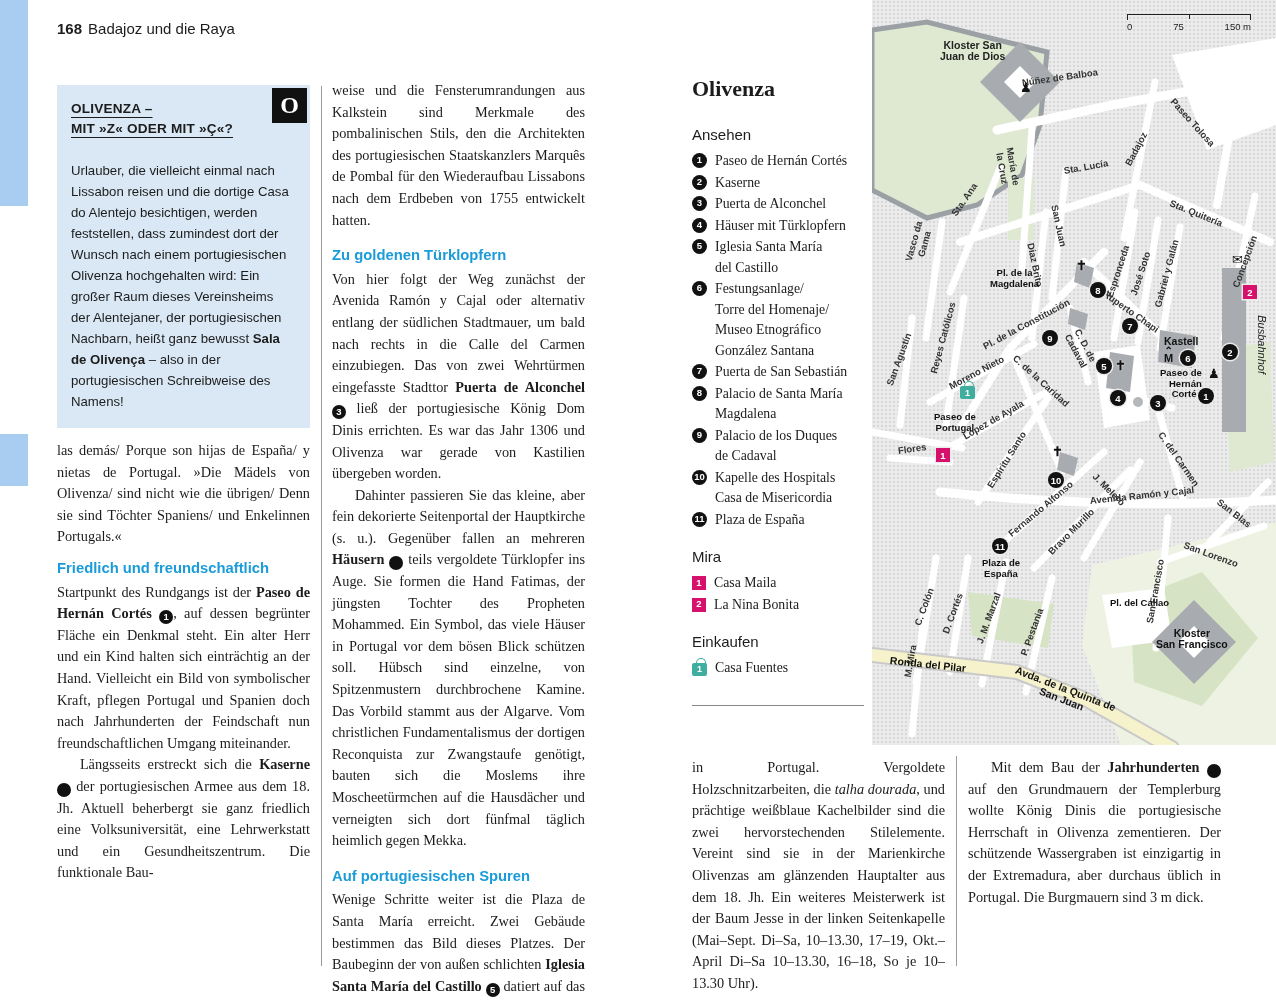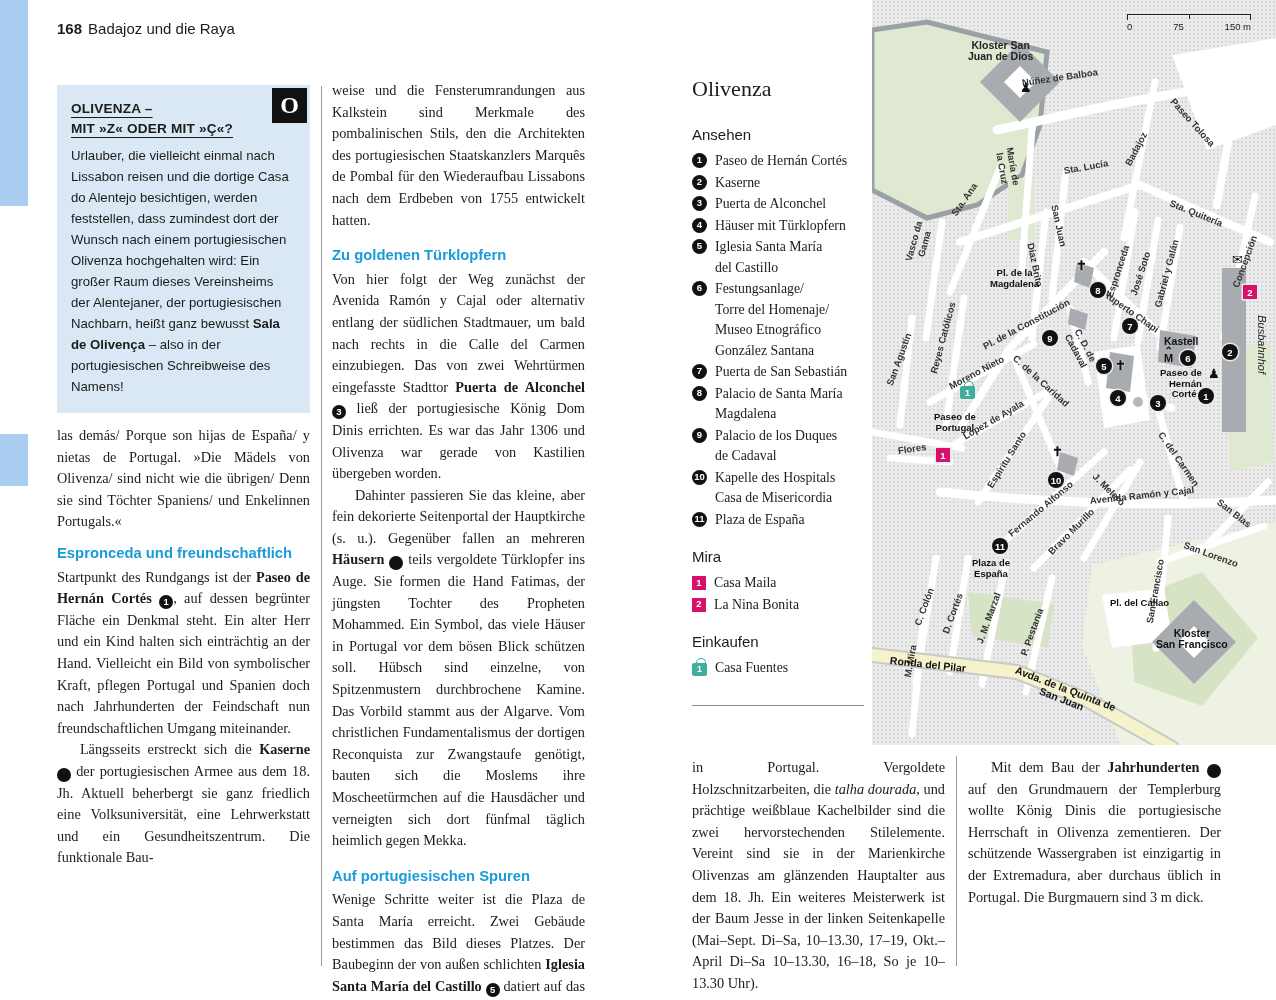--- a/index.html
+++ b/index.html
@@ -22,37 +22,37 @@
   .vrule.r1 { left:321px; top:86px; height:880px; }
   .vrule.r2 { left:956px; top:756px; height:210px; }
 
   .infobox { background:#d9e8f4; padding:14px 14px 16px 14px; position:relative;
     font-family:"Liberation Sans", sans-serif; font-size:13.2px; line-height:21px;
     text-align:left; margin-bottom:12px; }
   .infobox .tab { position:absolute; top:3px; right:3px; width:35px; height:35px;
     background:#111; color:#fff; font-family:"Liberation Serif", serif; font-weight:bold;
     font-size:24px; display:flex; align-items:center; justify-content:center; }
   .infobox h3 { font-size:13.6px; line-height:20px; font-weight:bold; letter-spacing:.2px;
-    text-decoration:underline; text-underline-offset:4px; margin-bottom:6px; max-width:200px;
+    text-decoration:underline; text-underline-offset:4px; margin-bottom:21px; max-width:200px;
     white-space:pre-line; }
   .serif-p { margin:0; }
   .indent { text-indent:1.6em; }
   .sect-head { border-top:1px solid #8a8a8a; border-bottom:1px solid #8a8a8a;
     padding:4px 0 6px 0; margin:14px 0 14px 0; font-size:20px; font-weight:bold; text-align:left; }
   .bluehead { font-family:"Liberation Sans", sans-serif; font-weight:bold; color:#1b9cd8;
     font-size:14.8px; margin:10px 0 2px 0; text-align:left; }
   .col2 .bluehead { margin-top:14px; }
 
   .nbadge { display:inline-flex; width:14px; height:14px; background:#111; color:#fff;
     border-radius:50%; font-family:"Liberation Sans", sans-serif; font-size:9.5px; font-weight:bold;
     align-items:center; justify-content:center; vertical-align:-2px; }
 
   
   .col3 { position:absolute; left:692px; top:76px; width:172px; text-align:left; }
-  .col3 h1 { font-size:22px; font-weight:normal; margin-bottom:24px; }
+  .col3 h1 { font-size:22px; font-weight:bold; margin-bottom:24px; }
   .col3 h2 { font-family:"Liberation Sans", sans-serif; font-size:15px; font-weight:normal;
     margin:18px 0 8px 0; }
   .sight { display:flex; gap:8px; font-size:13.8px; line-height:20.5px; margin-bottom:1px; }
   .sight .txt { white-space:pre-line; }
   .cbadge { flex:0 0 auto; width:15px; height:15px; background:#111; color:#fff; border-radius:50%;
     font-family:"Liberation Sans", sans-serif; font-size:9.5px; font-weight:bold;
     display:flex; align-items:center; justify-content:center; margin-top:2px; }
   .sbadge { flex:0 0 auto; width:14px; height:14px; background:#d6116b; color:#fff;
     font-family:"Liberation Sans", sans-serif; font-size:9.5px; font-weight:bold;
     display:flex; align-items:center; justify-content:center; margin-top:3px; }
@@ -119,21 +119,21 @@
 <div class="vrule r2"></div>
 
 <div class="col col1">
   <div class="infobox">
     <div class="tab">O</div>
     <h3>OLIVENZA –
 MIT »Z« ODER MIT »Ç«?</h3>
     <p><span>Urlauber, die vielleicht einmal nach Lissabon reisen und die dortige Casa do Alentejo besichtigen, werden feststellen, dass zumindest dort der Wunsch nach einem portugiesischen Olivenza hochgehalten wird: Ein großer Raum dieses Vereinsheims der Alentejaner, der portugiesischen Nachbarn, heißt ganz bewusst </span><b>Sala de Olivença</b><span> – also in der portugiesischen Schreibweise des Namens!</span></p>
   </div>
   <p class="serif-p">las demás/ Porque son hijas de España/ y nietas de Portugal. »Die Mädels von Olivenza/ sind nicht wie die übrigen/ Denn sie sind Töchter Spaniens/ und Enkelinnen Portugals.«</p>
-  <h4 class="bluehead">Espronceda und freundschaftlich</h4>
+  <h4 class="bluehead">Friedlich und freundschaftlich</h4>
   <p class="serif-p"><span>Startpunkt des Rundgangs ist der </span><b>Paseo de Hernán Cortés </b><span class="nbadge">1</span><span>, auf dessen begrünter Fläche ein Denkmal steht. Ein alter Herr und ein Kind halten sich einträchtig an der Hand. Vielleicht ein Bild von symbolischer Kraft, pflegen Portugal und Spanien doch nach Jahrhunderten der Feindschaft nun freundschaftlichen Umgang miteinander.</span></p>
   <p class="serif-p indent"><span>Längsseits erstreckt sich die </span><b>Kaserne </b><span class="nbadge">2</span><span> der portugiesischen Armee aus dem 18. Jh. Aktuell beherbergt sie ganz friedlich eine Volksuniversität, eine Lehrwerkstatt und ein Gesundheitszentrum. Die funktionale Bau-</span></p>
 </div>
 
 <div class="col col2">
   <p class="serif-p">weise und die Fensterumrandungen aus Kalkstein sind Merkmale des pombalinischen Stils, den die Architekten des portugiesischen Staatskanzlers Marquês de Pombal für den Wiederaufbau Lissabons nach dem Erdbeben von 1755 entwickelt hatten.</p>
   <h4 class="bluehead">Zu goldenen Türklopfern</h4>
   <p class="serif-p"><span>Von hier folgt der Weg zunächst der Avenida Ramón y Cajal oder alternativ entlang der südlichen Stadtmauer, um bald nach rechts in die Calle del Carmen einzubiegen. Das von zwei Wehrtürmen eingefasste Stadttor </span><b>Puerta de Alconchel </b><span class="nbadge">3</span><span> ließ der portugiesische König Dom Dinis errichten. Es war das Jahr 1306 und Olivenza war gerade von Kastilien übergeben worden.</span></p>
   <p class="serif-p indent"><span>Dahinter passieren Sie das kleine, aber fein dekorierte Seitenportal der Hauptkirche (s. u.). Gegenüber fallen an mehreren </span><b>Häusern </b><span class="nbadge">4</span><span> teils vergoldete Türklopfer ins Auge. Sie formen die Hand Fatimas, der jüngsten Tochter des Propheten Mohammed. Ein Symbol, das viele Häuser in Portugal vor dem bösen Blick schützen soll. Hübsch sind einzelne, von Spitzenmustern durchbrochene Kamine. Das Vorbild stammt aus der Algarve. Vom christlichen Fundamentalismus der dortigen Reconquista zur Zwangstaufe genötigt, bauten sich die Moslems ihre Moscheetürmchen auf die Hausdächer und verneigten sich dort fünfmal täglich heimlich gegen Mekka.</span></p>
   <h4 class="bluehead">Auf portugiesischen Spuren</h4>
@@ -298,21 +298,21 @@
     <div class="bar">
         <i></i>
       </div>
     <div class="lbls">
         <span>0</span>
         <span>75</span>
         <span>150 m</span>
       </div>
   </div>
 
-  <span class="ml c big" style="left:96px;top:40px">Kloster San
+  <span class="ml c big" style="left:68px;top:40px">Kloster San
 Juan de Dios</span>
   <span class="ml" style="left:150px;top:78px;transform:rotate(-8deg)">Núñez de Balboa</span>
   <span class="ml" style="left:300px;top:95px;transform:rotate(48deg)">Paseo Tolosa</span>
   <span class="ml" style="left:256px;top:160px;transform:rotate(-62deg)">Badajoz</span>
   <span class="ml" style="left:192px;top:166px;transform:rotate(-10deg)">Sta. Lucía</span>
   <span class="ml" style="left:298px;top:198px;transform:rotate(22deg)">Sta. Quitería</span>
   <span class="ml c" style="left:132px;top:138px;transform:rotate(80deg)">María de
 la Cruz</span>
   <span class="ml" style="left:82px;top:210px;transform:rotate(-55deg)">Sta. Ana</span>
   <span class="ml" style="left:182px;top:200px;transform:rotate(78deg)">San Juan</span>
@@ -341,21 +341,21 @@
 Portugal</span>
   <span class="ml" style="left:26px;top:446px;transform:rotate(-8deg)">Flores</span>
   <span class="ml" style="left:138px;top:530px;transform:rotate(-40deg)">Fernando Alfonso</span>
   <span class="ml" style="left:178px;top:548px;transform:rotate(-45deg)">Bravo Murillo</span>
   <span class="ml" style="left:222px;top:470px;transform:rotate(45deg)">J. Melero</span>
   <span class="ml" style="left:288px;top:428px;transform:rotate(55deg)">C. del Carmen</span>
   <span class="ml r blk" style="left:288px;top:368px">Paseo de
 Hernán
 Cortés</span>
   <span class="ml" style="left:218px;top:496px;transform:rotate(-6deg)">Avenida Ramón y Cajal</span>
-  <span class="ml c blk" style="left:100px;top:558px">Plaza de
+  <span class="ml c blk" style="left:110px;top:558px">Plaza de
 España</span>
   <span class="ml" style="left:346px;top:496px;transform:rotate(38deg)">San Blas</span>
   <span class="ml" style="left:312px;top:540px;transform:rotate(20deg)">San Lorenzo</span>
   <span class="ml" style="left:278px;top:618px;transform:rotate(-80deg)">San Francisco</span>
   <span class="ml blk" style="left:238px;top:598px">Pl. del Callao</span>
   <span class="ml" style="left:152px;top:650px;transform:rotate(-70deg)">P. Pestania</span>
   <span class="ml" style="left:108px;top:638px;transform:rotate(-70deg)">J. M. Marzal</span>
   <span class="ml" style="left:74px;top:628px;transform:rotate(-70deg)">D. Cortés</span>
   <span class="ml" style="left:46px;top:620px;transform:rotate(-70deg)">C. Colón</span>
   <span class="ml" style="left:36px;top:672px;transform:rotate(-80deg)">M. Mira</span>

